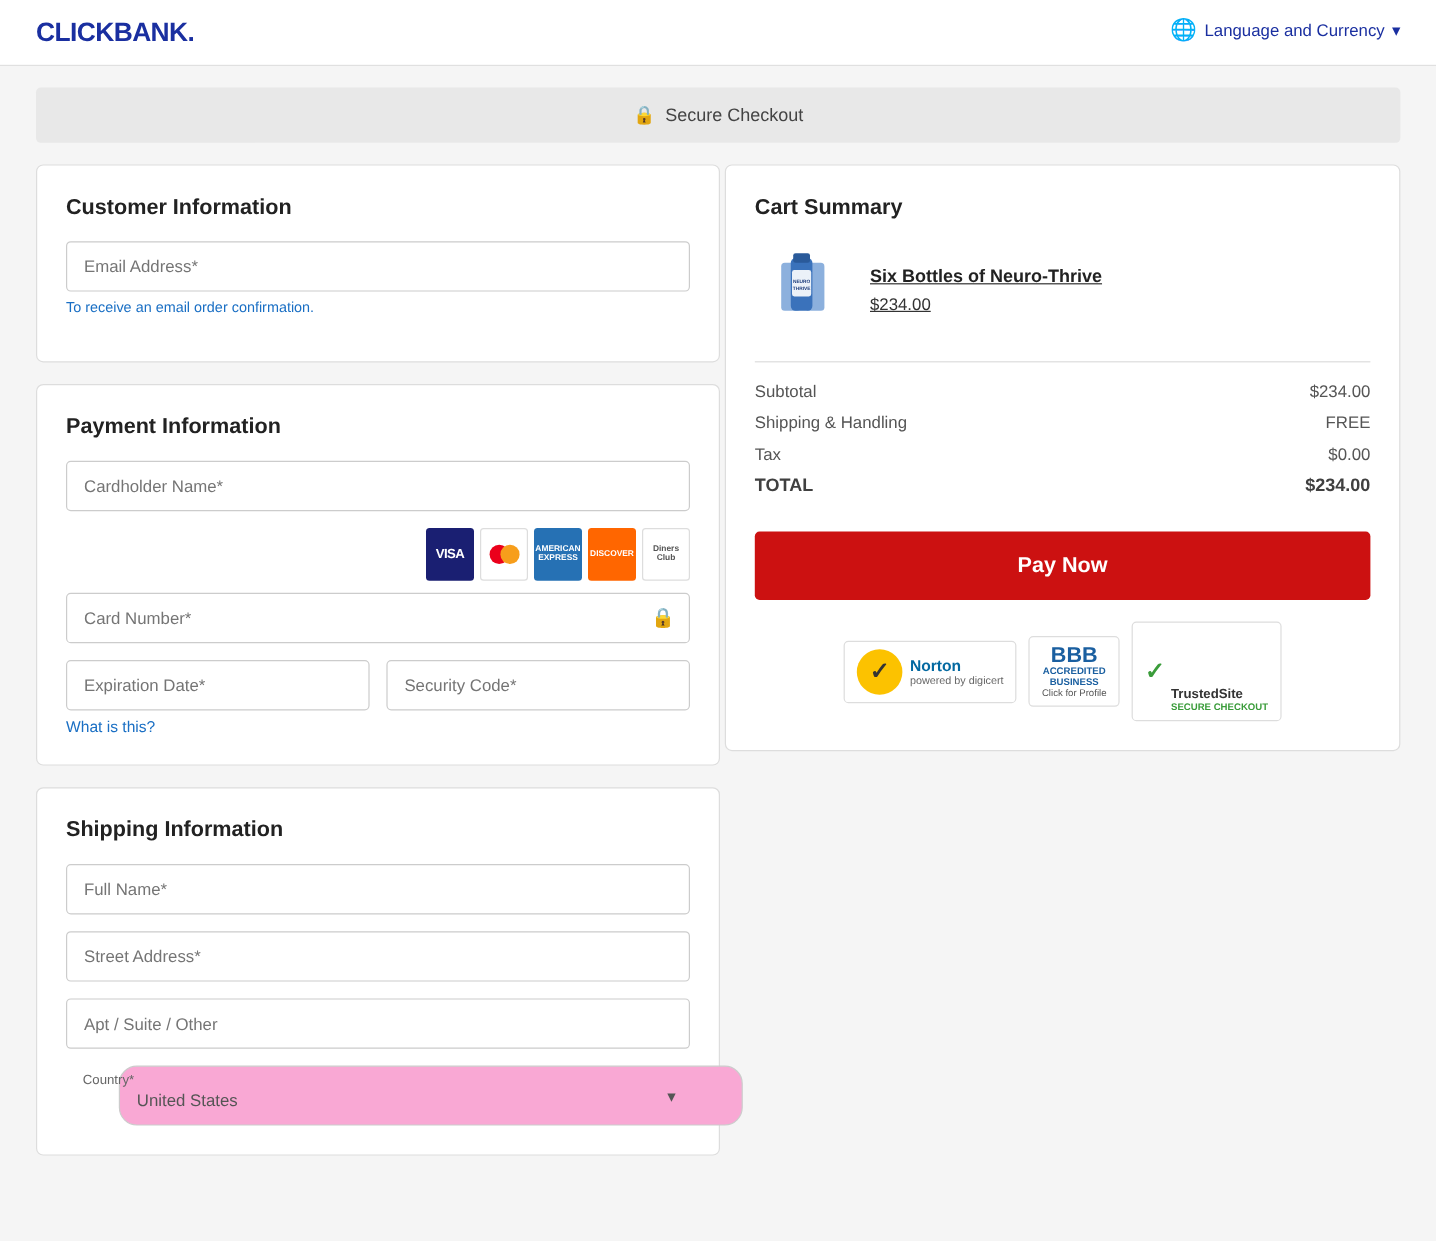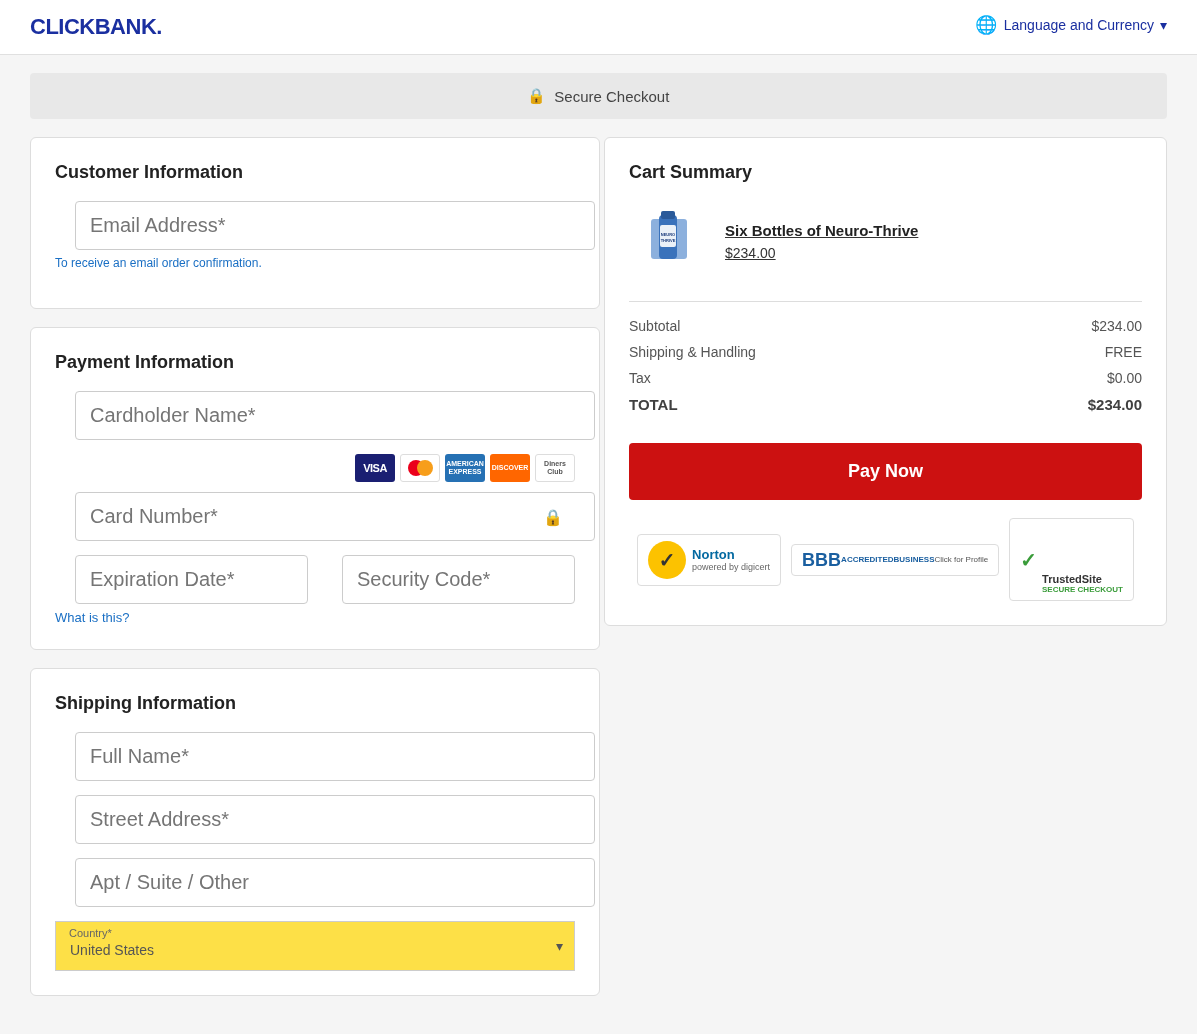--- a/index.html
+++ b/index.html
@@ -79,43 +79,42 @@
 
     .form-group {
       margin-bottom: 14px;
     }
 
     .form-input {
       width: 100%;
       border: 1px solid #ccc;
       border-radius: 4px;
       padding: 12px 14px;
-      font-size: 20px;
+      font-size: 14px;
       color: #555;
       outline: none;
       background: #fff;
-      margin-left: 20px;
     }
 
     .hint-text {
       font-size: 12px;
       color: #1a6fc4;
       margin-top: 6px;
     }
 
     
     .card-icons {
       display: flex;
       justify-content: flex-end;
       gap: 5px;
       margin-bottom: 10px;
     }
     .card-icon {
       width: 40px;
-      height: 28px;
+      height: 44px;
       border-radius: 3px;
       display: flex;
       align-items: center;
       justify-content: center;
       font-size: 8px;
       font-weight: 700;
       color: #fff;
       overflow: hidden;
     }
     .card-visa { background: #1a1f72; font-size: 11px; letter-spacing: -0.5px; }
@@ -244,21 +243,21 @@
       display: flex;
       align-items: center;
       gap: 6px;
       border: 1px solid #ddd;
       border-radius: 4px;
       padding: 6px 10px;
     }
 
     .bbb-badge {
       display: flex;
-      flex-direction: row;
+      flex-direction: column;
       align-items: center;
       border: 1px solid #ddd;
       border-radius: 4px;
       padding: 6px 10px;
       font-size: 9px;
       color: #1a5fa0;
     }
 
     .trusted-badge {
       display: flex;
@@ -275,27 +274,28 @@
       gap: 14px;
       align-items: flex-end;
     }
     .country-select-wrapper {
       flex: 1;
       position: relative;
     }
     .country-select-wrapper select {
       width: 100%;
       border: 1px solid #ccc;
-      border-radius: 0;
+      border-radius: 15px;
       padding: 12px 14px;
       font-size: 14px;
       color: #555;
       appearance: none;
-      background: #fde047;
+      background: #f9a8d4;
       outline: none;
+      margin-left: 44px;
     }
     .country-label {
       font-size: 11px;
       color: #666;
       position: absolute;
       top: 6px;
       left: 14px;
     }
     .country-select-wrapper select {
       padding-top: 20px;

